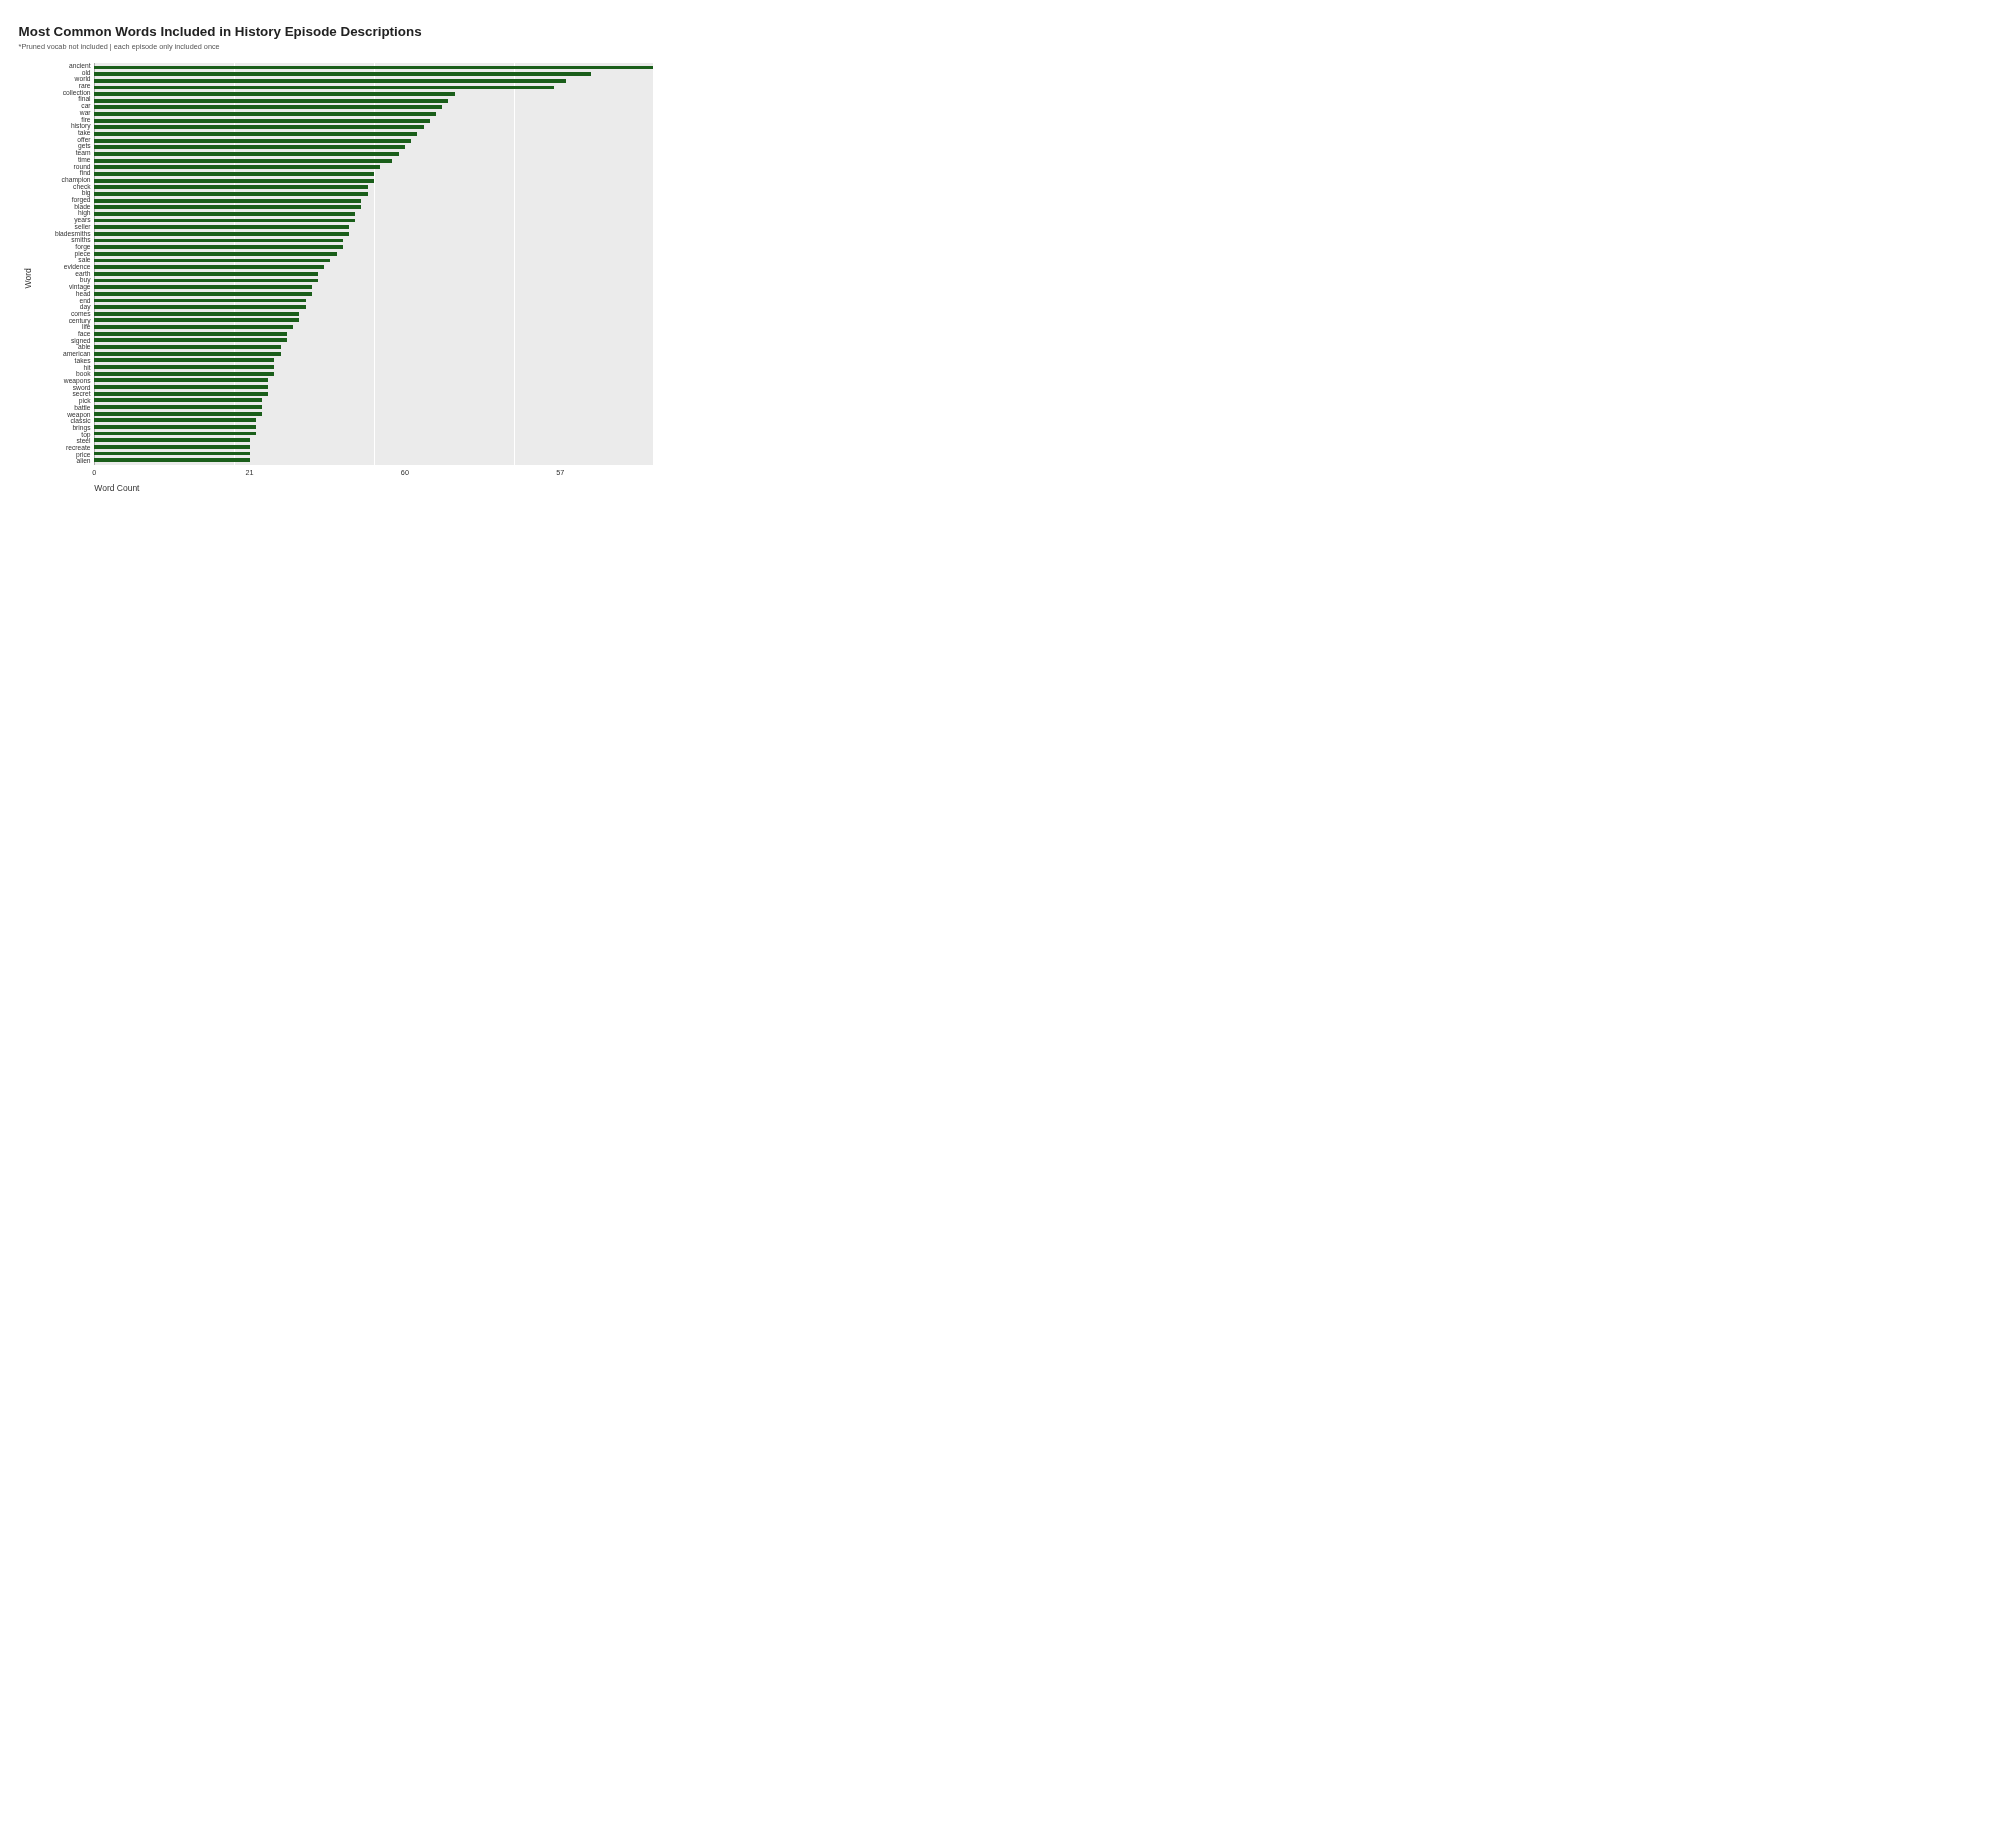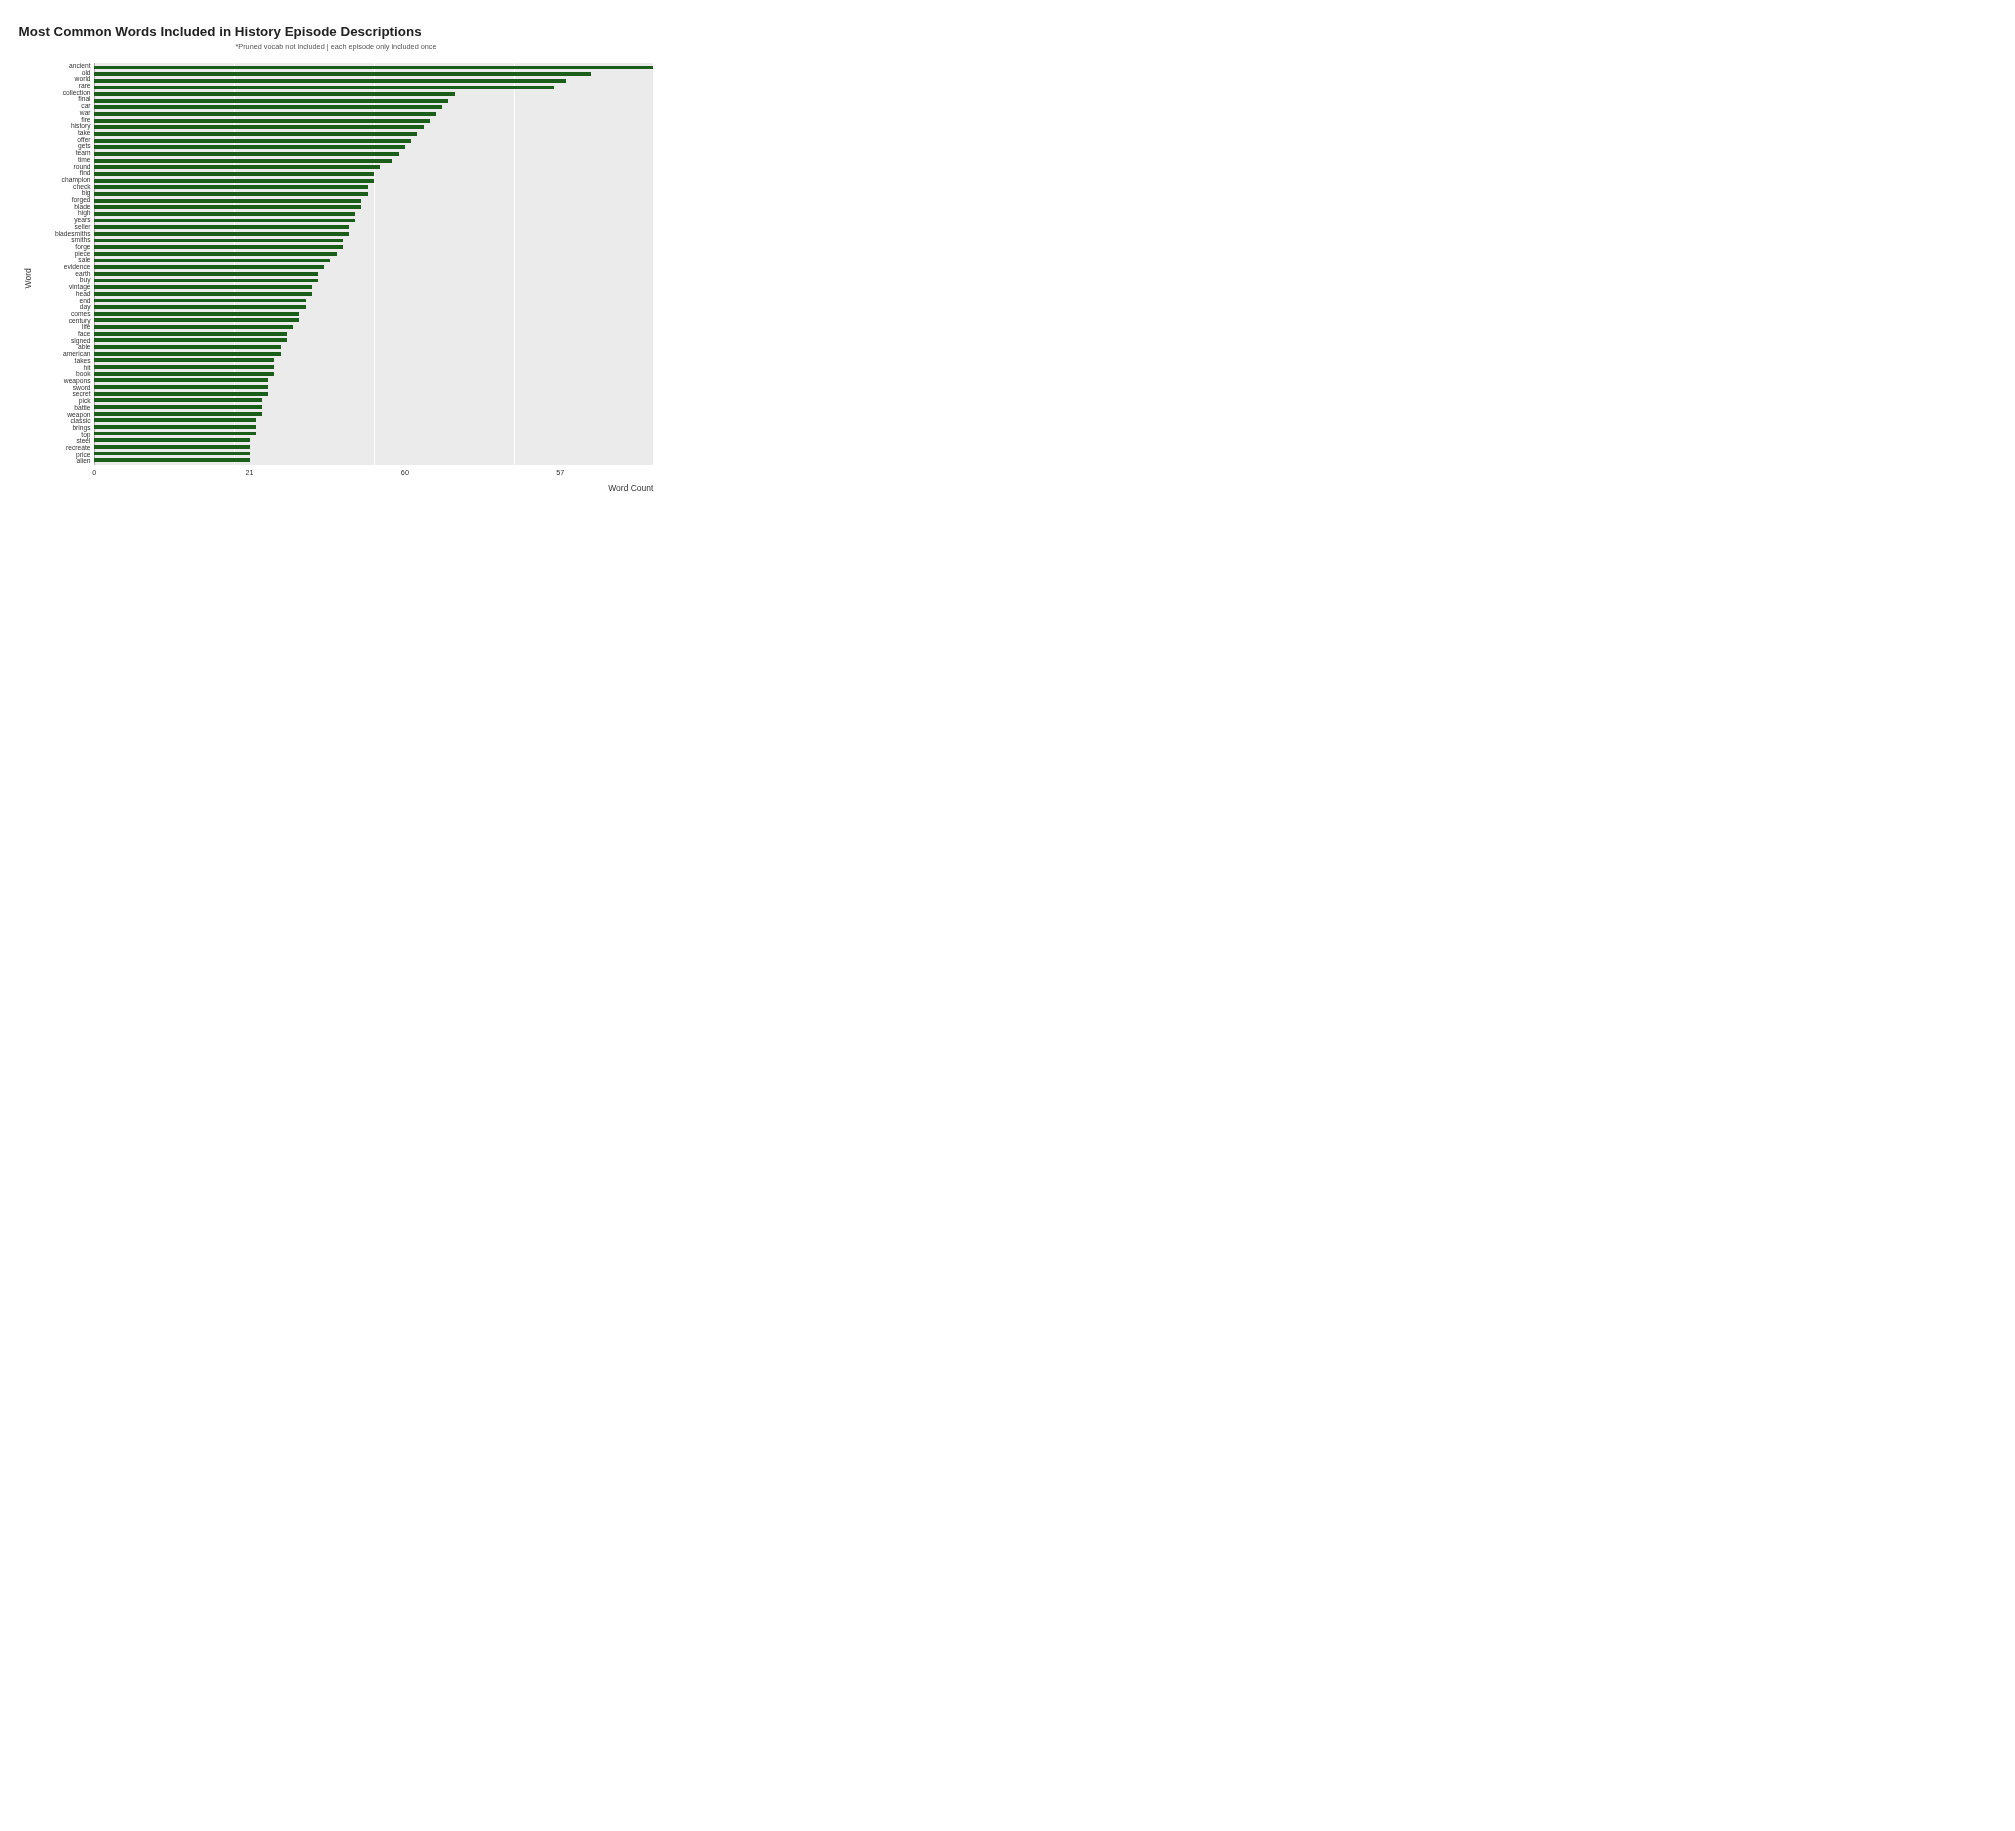--- a/index.html
+++ b/index.html
@@ -16,21 +16,21 @@
       padding: 12.2px 6.1px;
     }
     .chart-title {
       text-align: left;
       font-size: 13.4px;
       font-weight: bold;
       color: #222;
       margin-bottom: 2.4px;
     }
     .chart-subtitle {
-      text-align: center;
+      text-align: left;
       font-size: 7.3px;
       color: #555;
       margin-bottom: 12.2px;
     }
     .chart-area {
       display: flex;
       flex-direction: row;
       align-items: stretch;
     }
     .y-axis-label {
@@ -106,21 +106,21 @@
       background: #1a5e1a;
       min-width: 0.6px;
     }
     .x-axis {
       display: flex;
       flex-direction: row;
       margin-left: 61px;
       padding-top: 2.4px;
     }
     .x-axis-label {
-      text-align: right;
+      text-align: left;
       font-size: 8.5px;
       color: #333;
       margin-top: 3.7px;
       margin-left: 61px;
     }
   </style>
 </head>
 <body>
 
 <div class="chart-container">

